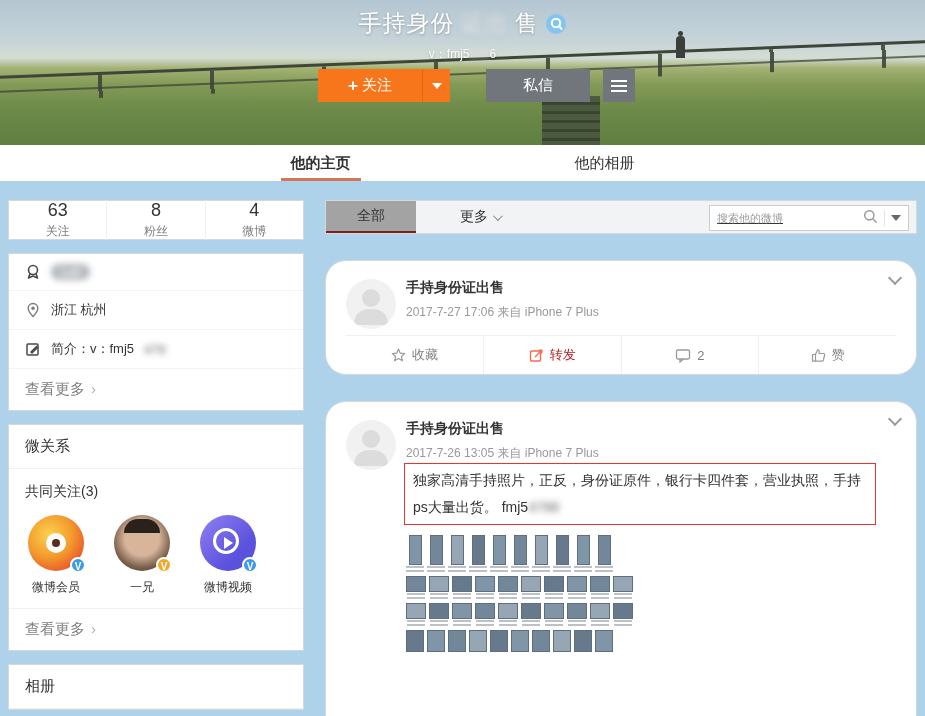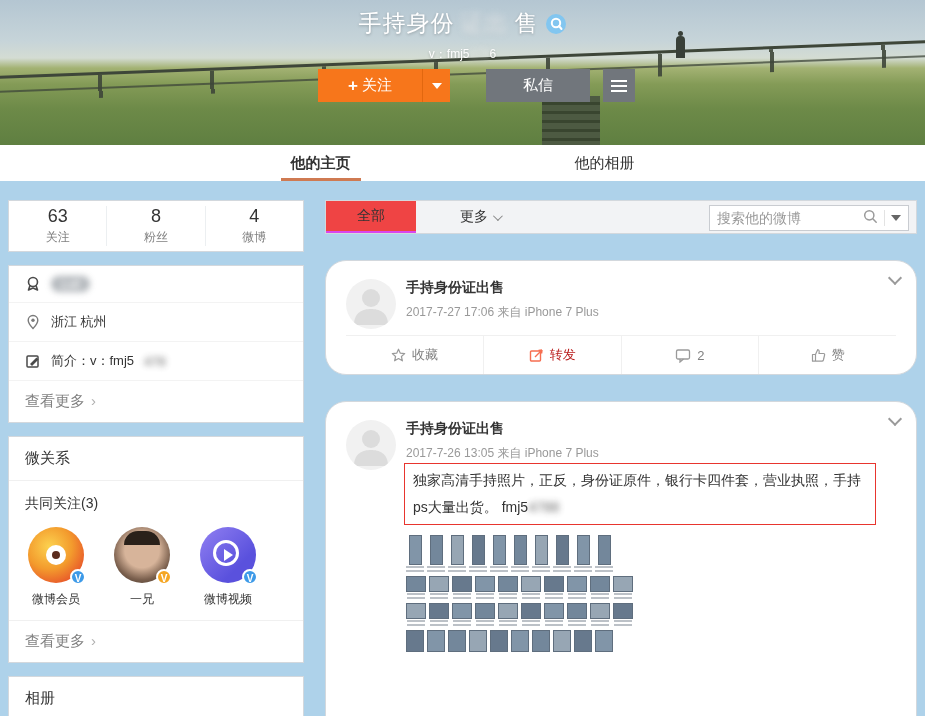--- a/index.html
+++ b/index.html
@@ -39,21 +39,21 @@
   .ptab { position:relative; font-size:15px; color:#333; line-height:36px; cursor:pointer; padding:0 6px; }
   .ptab.active { font-weight:bold; }
   .ptab.active::after { content:""; position:absolute; left:-4px; right:-4px; bottom:0; height:3px; background:#cf7a52; }
 
   
   .col-left { position:absolute; left:8px; top:200px; width:296px; }
   .col-right { position:absolute; left:325px; top:200px; width:592px; }
   .card { background:#fff; border:1px solid #d3d8dd; margin-bottom:13px; }
 
   
-  .stats { display:flex; height:52px; align-items:center; text-align:center; }
+  .stats { display:flex; height:40px; align-items:center; text-align:center; }
   .stat { flex:1; cursor:pointer; }
   .stat + .stat { border-left:1px solid #eceff1; }
   .stat .v { font-size:18px; color:#333; }
   .stat .l { font-size:12px; color:#808080; margin-top:2px; }
 
   
   .prow { display:flex; align-items:center; gap:10px; padding:10px 16px; border-bottom:1px solid #f3f3f3; font-size:13px; color:#333; }
   .picon { width:16px; height:16px; flex:0 0 16px; }
   .lvpill { background:#9aa0a6; color:#fff; font-size:11px; font-style:italic; font-weight:bold; border-radius:8px; padding:2px 10px; }
   .more-link { padding:11px 16px; font-size:15px; color:#808080; cursor:pointer; }
@@ -73,25 +73,25 @@
   .av-member .pupil { position:absolute; left:24px; top:24px; width:8px; height:8px; border-radius:50%; background:#5a2c1e; }
   .av-person { background:radial-gradient(circle at 50% 42%, #d7b49a 0 40%, #7a5f4d 68%, #33281f 100%); }
   .av-person .hair { position:absolute; left:10px; top:4px; width:36px; height:14px; border-radius:18px 18px 0 0; background:#2a211a; }
   .av-video { background:linear-gradient(135deg,#9180f2 0%,#5a51dd 70%); }
   .av-video .ring { position:absolute; left:13px; top:13px; width:26px; height:26px; border:3px solid #fff; border-radius:50%; }
   .av-video .tri { position:absolute; left:24px; top:22px; width:0; height:0; border-top:6px solid transparent; border-bottom:6px solid transparent; border-left:9px solid #fff; }
   .rel-name { margin-top:8px; font-size:12px; color:#333; }
 
   
   .feed-tabbar { position:relative; height:34px; background:#f2f3f5; border:1px solid #d3d8dd; display:flex; align-items:stretch; }
-  .ftab-all { width:90px; background:#ef4444; border-bottom:2px solid #d946ef; display:flex; align-items:center; justify-content:center; font-size:14px; color:#333; cursor:pointer; }
+  .ftab-all { width:90px; background:#a3a3a3; border-bottom:2px solid #7f1d1d; display:flex; align-items:center; justify-content:center; font-size:14px; color:#333; cursor:pointer; }
   .ftab-more { margin-left:44px; display:flex; align-items:center; gap:5px; font-size:14px; color:#333; cursor:pointer; }
   .chev-sm { width:7px; height:7px; border-right:1px solid #888; border-bottom:1px solid #888; transform:rotate(45deg) translateY(-2px); }
   .searchbox { position:absolute; right:7px; top:4px; width:200px; height:26px; background:#fff; border:1px solid #c9ccd1; display:flex; align-items:center; padding:0 7px; }
-  .searchbox input { flex:1; border:none; outline:none; font-size:14px; color:#333; font-family:inherit; min-width:0; }
+  .searchbox input { flex:1; border:none; outline:none; font-size:11px; color:#333; font-family:inherit; min-width:0;text-decoration:underline; }
   .searchbox input::placeholder { color:#9a9a9a; }
   .search-sep { width:1px; height:16px; background:#e3e3e3; margin:0 6px; }
 
   .post { position:relative; margin-top:26px; padding:18px 20px 0;border-radius:21px; }
   .post.cut { height:340px; }
   .avatar50 { position:absolute; left:20px; top:18px; width:50px; height:50px; border-radius:50%; background:#f1f1f1; overflow:hidden; }
   .avatar50 svg { display:block; }
   .post-chev { position:absolute; right:16px; top:12px; width:10px; height:10px; border-right:2px solid #9a9a9a; border-bottom:2px solid #9a9a9a; transform:rotate(45deg); cursor:pointer; }
   .p-body { margin-left:60px; }
   .p-name { font-size:14px; font-weight:bold; color:#333; cursor:pointer; }

